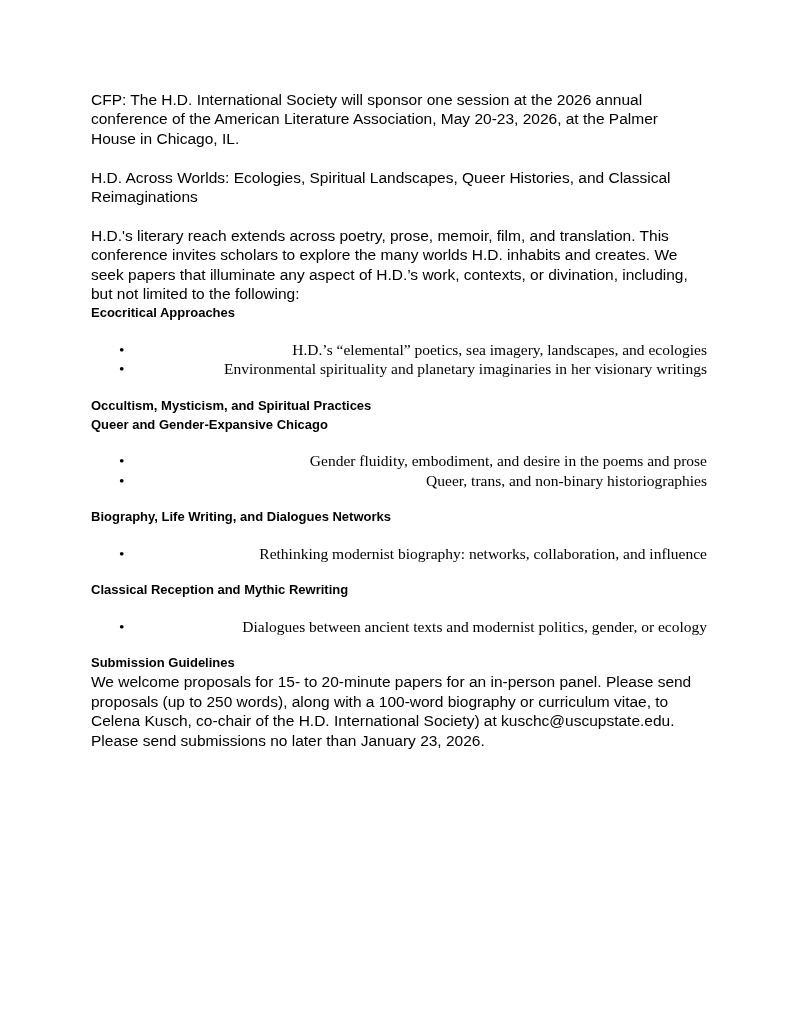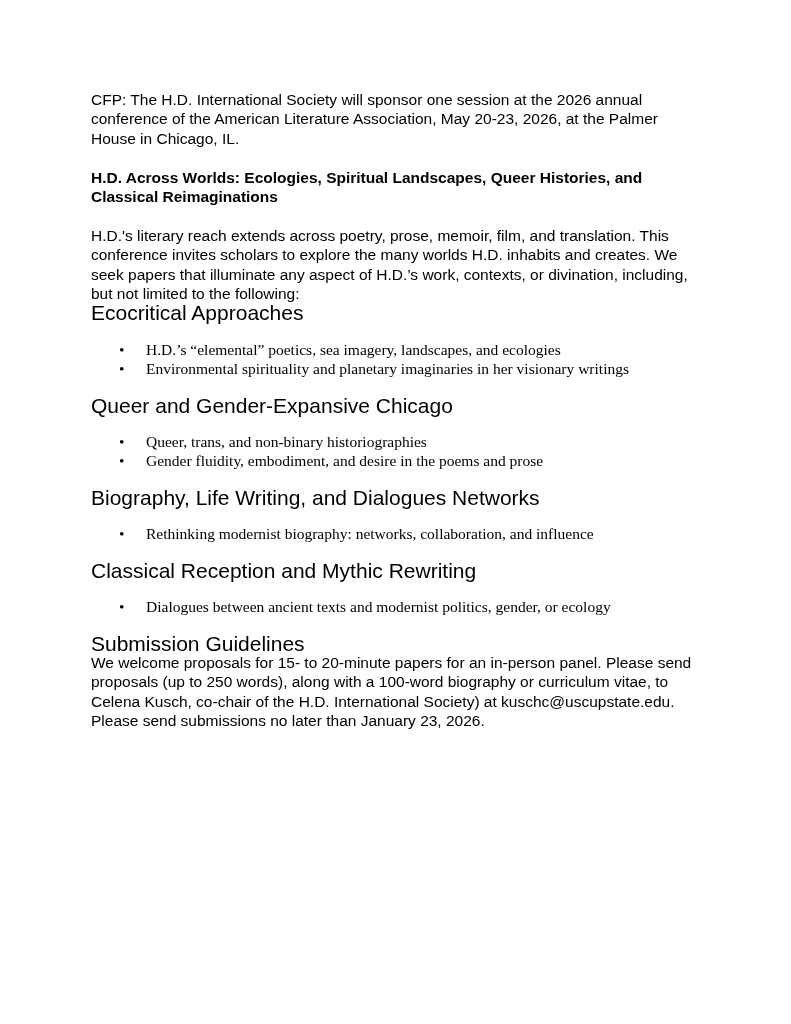--- a/index.html
+++ b/index.html
@@ -26,40 +26,41 @@
   }
   .content p {
     margin: 0 0 19.4px 0;
   }
   .content p.tight {
     margin: 0;
   }
   h1.doc-title {
     font-size: 15.5px;
     line-height: 19.4px;
-    font-weight: bold;
+    font-weight: normal;
     margin: 0 0 19.4px 0;
   }
   h2.section-heading {
-    font-size: 21px;
+    font-size: 13px;
     line-height: 19.4px;
-    font-weight: normal;
+    font-weight: bold;
     margin: 0;
   }
   ul.bullet-list {
     list-style: none;
     margin: 17px 0 17px 0;
     padding: 0;
     font-family: "Liberation Serif", serif;
     font-size: 15.5px;
     line-height: 19.4px;
   }
   ul.bullet-list li {
     position: relative;
     padding-left: 55px;
+    text-align: right;
   }
   ul.bullet-list li::before {
     content: "\2022";
     position: absolute;
     left: 28px;
     top: 0;
   }
   p.submission-body {
     margin: 0;
   }
@@ -75,25 +76,26 @@
     <h1 class="doc-title">H.D. Across Worlds: Ecologies, Spiritual Landscapes, Queer Histories, and Classical Reimaginations</h1>
 
     <p class="tight">H.D.'s literary reach extends across poetry, prose, memoir, film, and translation. This conference invites scholars to explore the many worlds H.D. inhabits and creates. We seek papers that illuminate any aspect of H.D.’s work, contexts, or divination, including, but not limited to the following:</p>
 
     <h2 class="section-heading">Ecocritical Approaches</h2>
     <ul class="bullet-list">
       <li>H.D.’s “elemental” poetics, sea imagery, landscapes, and ecologies</li>
       <li>Environmental spirituality and planetary imaginaries in her visionary writings</li>
     </ul>
 
+    <h2 class="section-heading">Occultism, Mysticism, and Spiritual Practices</h2>
 
     <h2 class="section-heading">Queer and Gender-Expansive Chicago</h2>
     <ul class="bullet-list">
+      <li>Gender fluidity, embodiment, and desire in the poems and prose</li>
       <li>Queer, trans, and non-binary historiographies</li>
-      <li>Gender fluidity, embodiment, and desire in the poems and prose</li>
     </ul>
 
     <h2 class="section-heading">Biography, Life Writing, and Dialogues Networks</h2>
     <ul class="bullet-list">
       <li>Rethinking modernist biography: networks, collaboration, and influence</li>
     </ul>
 
     <h2 class="section-heading">Classical Reception and Mythic Rewriting</h2>
     <ul class="bullet-list">
       <li>Dialogues between ancient texts and modernist politics, gender, or ecology</li>

